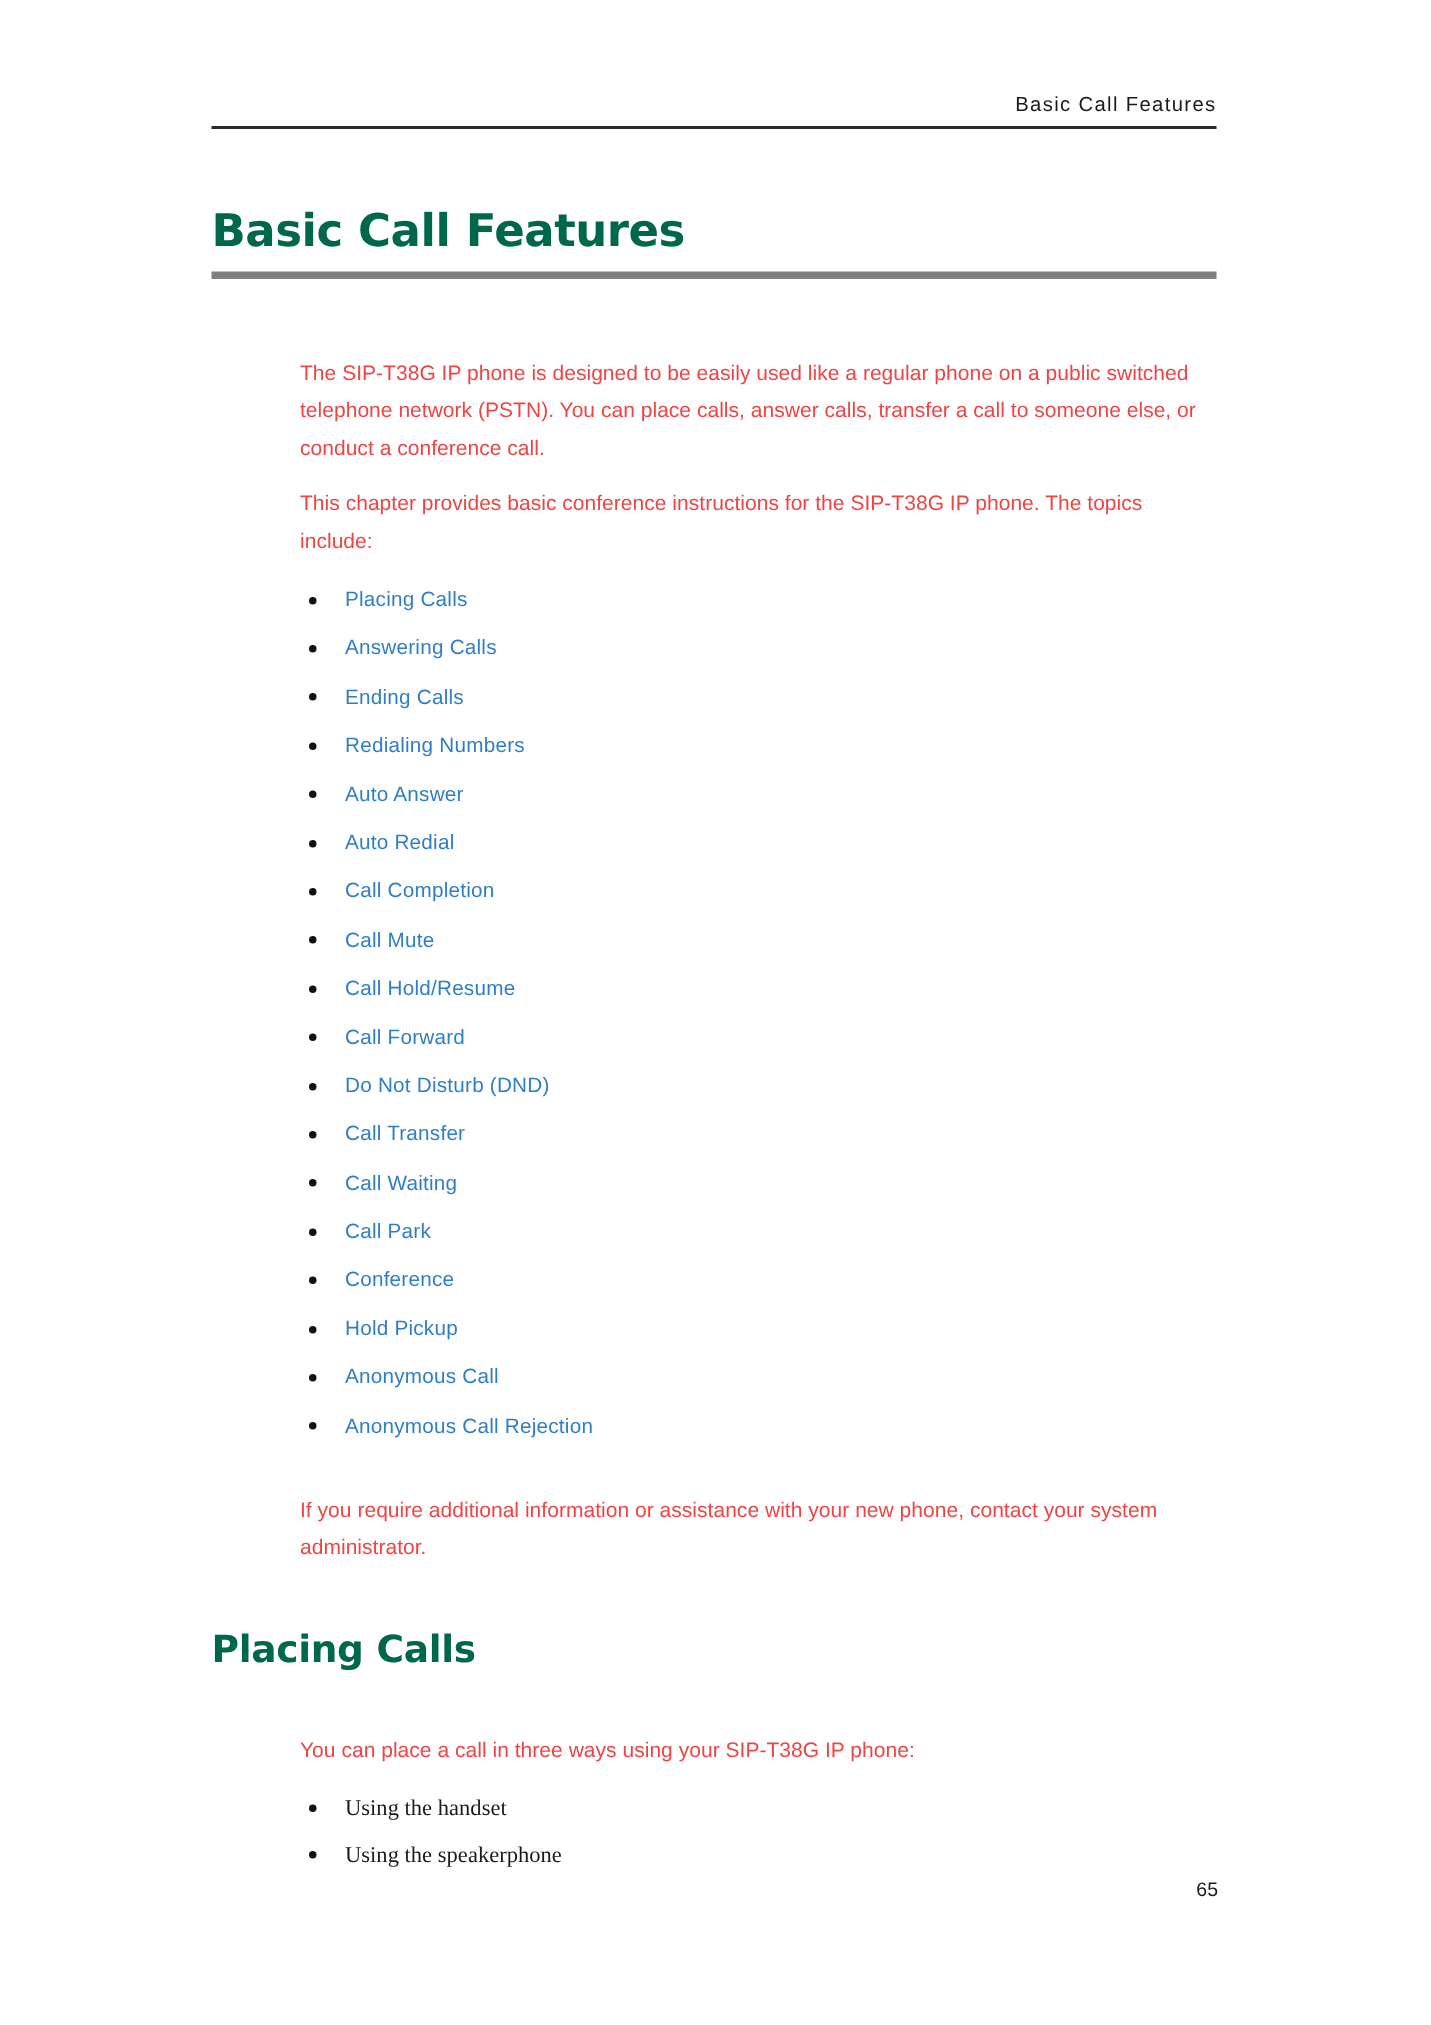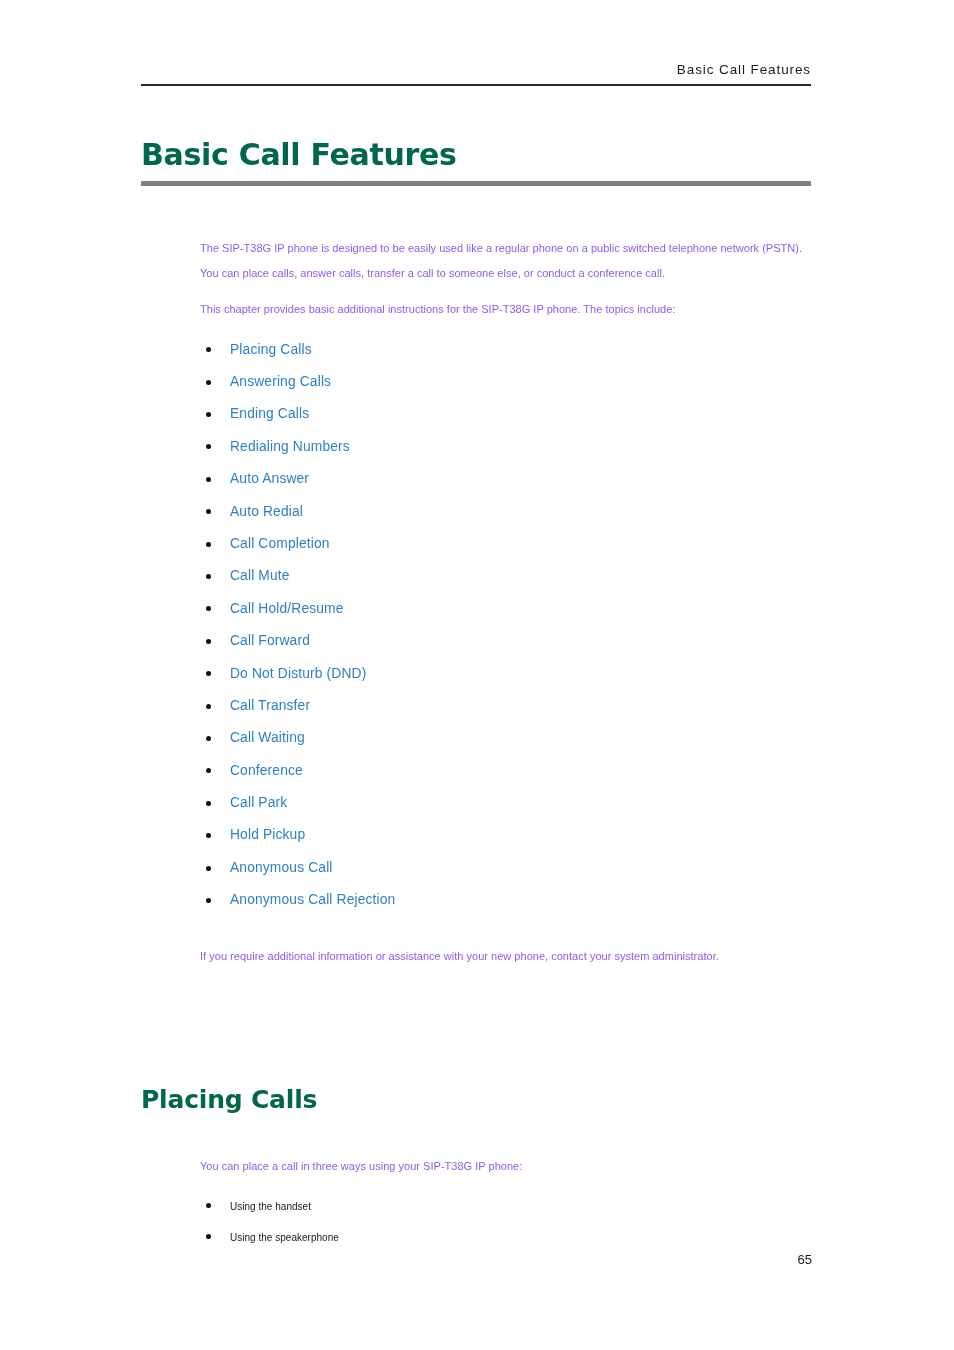--- a/index.html
+++ b/index.html
@@ -71,23 +71,23 @@
 
   
   .content {
     position: absolute;
     left: 200px;
     top: 236px;
     width: 612px;
   }
 
   p.body-para {
-    font-size: 11px;
+    font-size: 14px;
     line-height: 25.2px;
-    color: #8b5cf6;
+    color: #ef4444;
     margin-bottom: 11px;
     letter-spacing: 0.02px;
   }
 
   
   ul.topic-list {
     list-style: none;
     margin: 7px 0 0 0;
     padding: 0;
   }
@@ -114,22 +114,23 @@
 
   ul.topic-list li .link {
     color: #2E7EC8;
     font-size: 13.8px;
     text-decoration: none;
     letter-spacing: 0.15px;
   }
 
   ul.topic-list li .plain {
     color: #1a1a1a;
-    font-size: 10px;
+    font-size: 15px;
     letter-spacing: 0.02px;
+    font-family: Liberation Serif, serif;
   }
 
   
   .after-list {
     margin-top: 27px;
   }
 
   
   .section-title {
     position: absolute;
@@ -181,21 +182,21 @@
     <div class="header-rule"></div>
   </div>
 
   <h1 class="chapter-title">Basic Call Features</h1>
   <div class="title-rule"></div>
 
   <div class="content">
 
     <p class="body-para">The SIP-T38G IP phone is designed to be easily used like a regular phone on a public switched telephone network (PSTN). You can place calls, answer calls, transfer a call to someone else, or conduct a conference call.</p>
 
-    <p class="body-para">This chapter provides basic additional instructions for the SIP-T38G IP phone. The topics include:</p>
+    <p class="body-para">This chapter provides basic conference instructions for the SIP-T38G IP phone. The topics include:</p>
 
     <ul class="topic-list">
       <li>
         <span class="bullet"></span>
         <span class="link">Placing Calls</span>
       </li>
       <li>
         <span class="bullet"></span>
         <span class="link">Answering Calls</span>
       </li>
@@ -238,25 +239,25 @@
       <li>
         <span class="bullet"></span>
         <span class="link">Call Transfer</span>
       </li>
       <li>
         <span class="bullet"></span>
         <span class="link">Call Waiting</span>
       </li>
       <li>
         <span class="bullet"></span>
+        <span class="link">Call Park</span>
+      </li>
+      <li>
+        <span class="bullet"></span>
         <span class="link">Conference</span>
-      </li>
-      <li>
-        <span class="bullet"></span>
-        <span class="link">Call Park</span>
       </li>
       <li>
         <span class="bullet"></span>
         <span class="link">Hold Pickup</span>
       </li>
       <li>
         <span class="bullet"></span>
         <span class="link">Anonymous Call</span>
       </li>
       <li>

